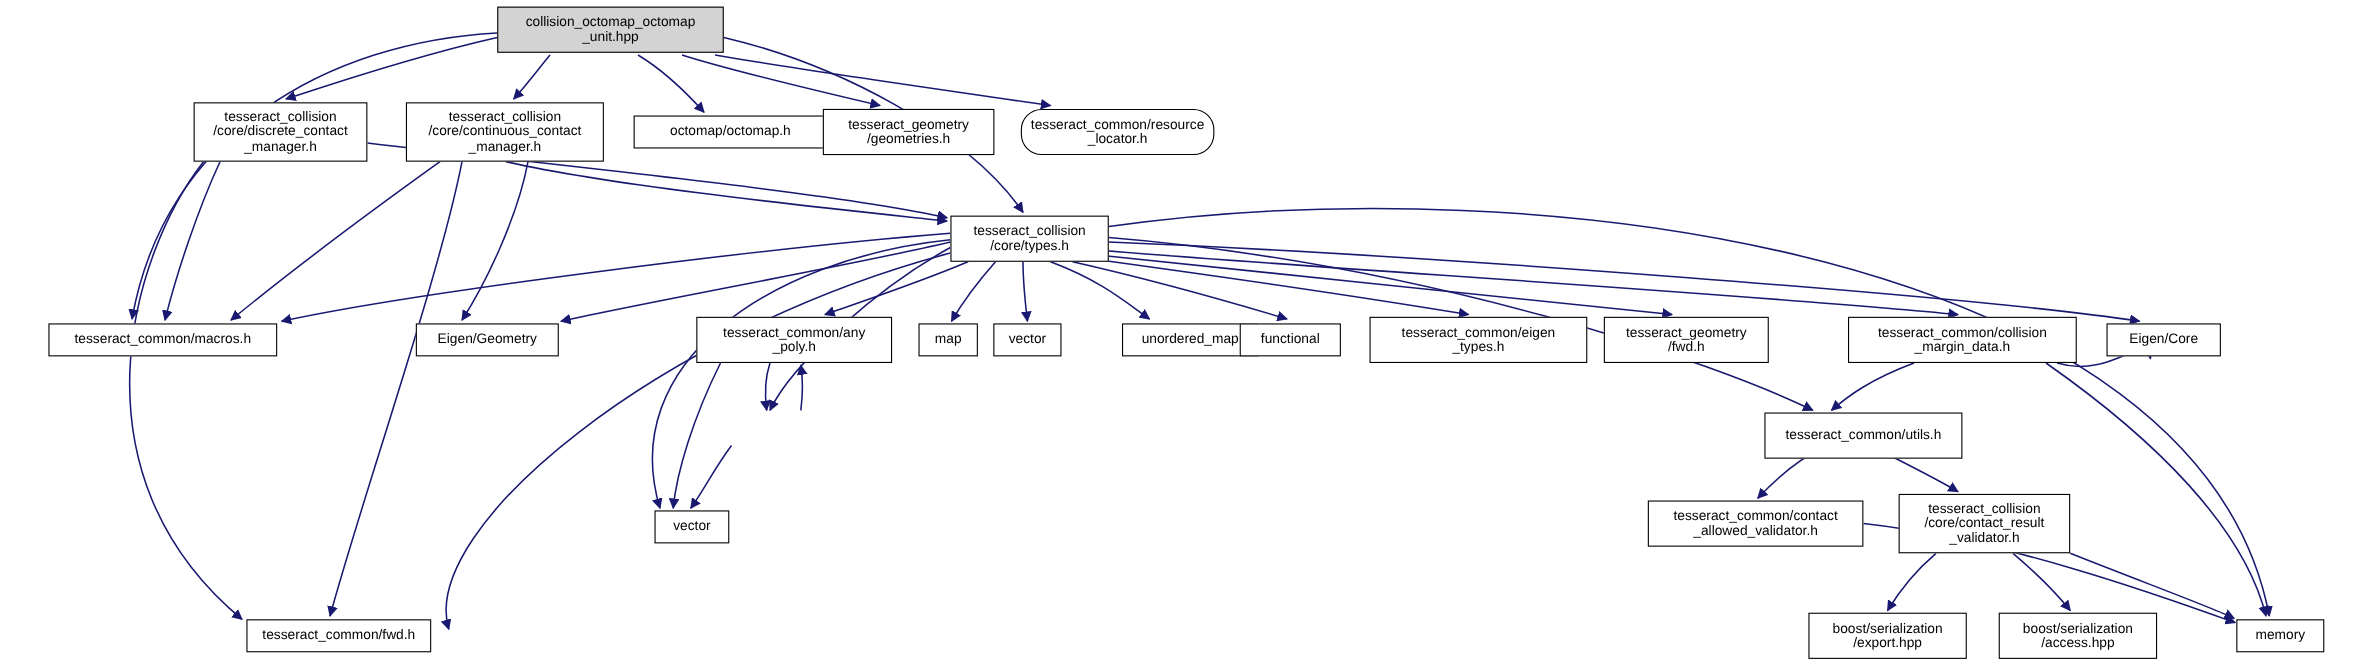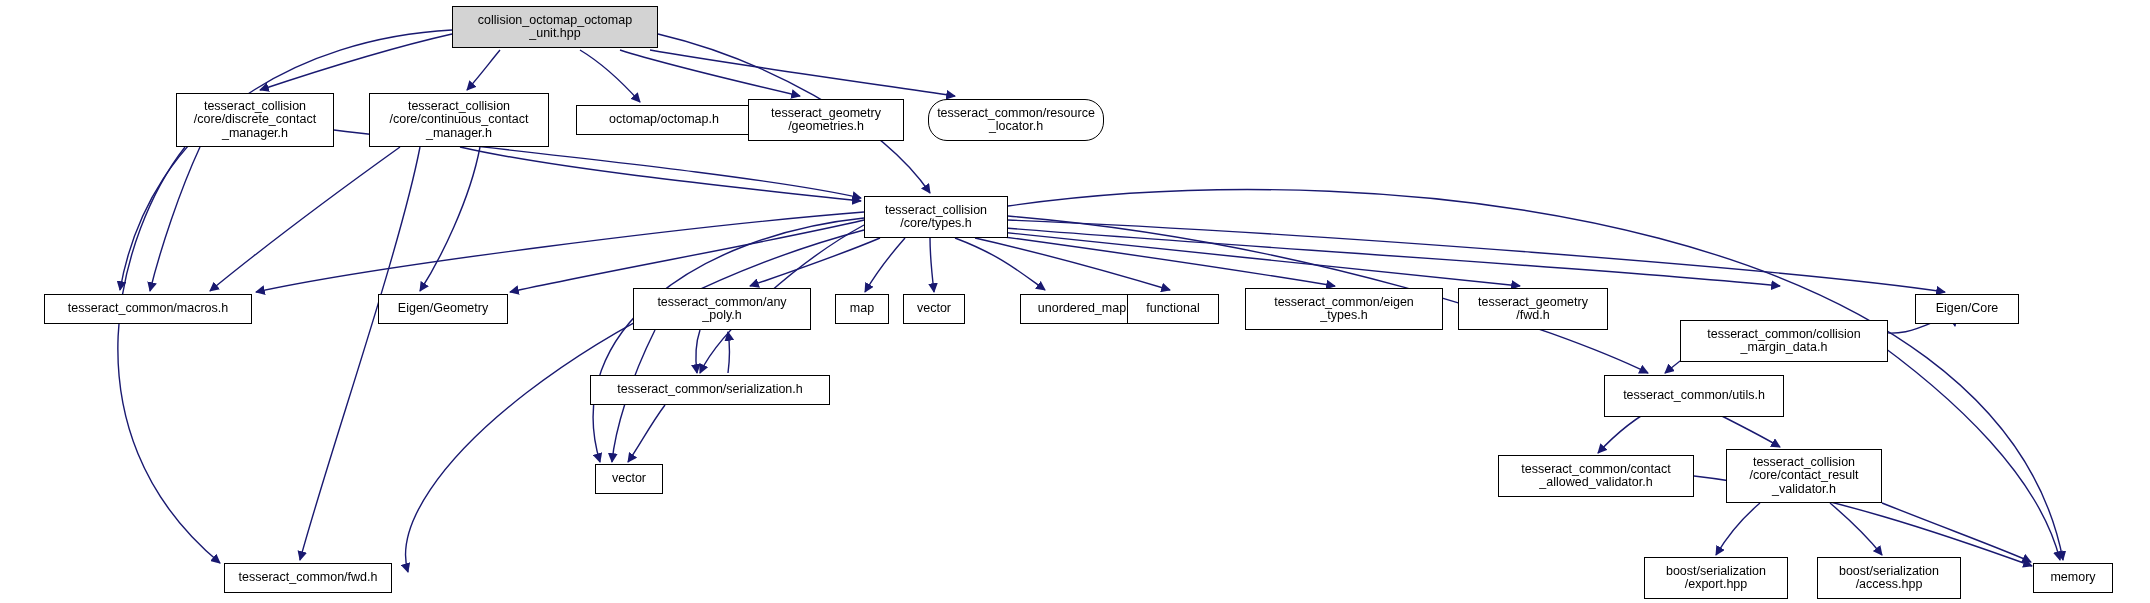--- a/index.html
+++ b/index.html
@@ -129,24 +129,23 @@
   <div class="node" style="left:633px; top:288px; width:178px; height:42px;">tesseract_common/any
 _poly.h</div>
   <div class="node" style="left:835px; top:294px; width:54px; height:30px;">map</div>
   <div class="node" style="left:903px; top:294px; width:62px; height:30px;">vector</div>
   <div class="node" style="left:983px; top:294px; width:124px; height:30px;margin-left:37px;">unordered_map</div>
   <div class="node" style="left:1127px; top:294px; width:92px; height:30px;">functional</div>
   <div class="node" style="left:1245px; top:288px; width:198px; height:42px;">tesseract_common/eigen
 _types.h</div>
   <div class="node" style="left:1458px; top:288px; width:150px; height:42px;">tesseract_geometry
 /fwd.h</div>
-  <div class="node" style="left:1680px; top:288px; width:208px; height:42px;margin-top:32px;">tesseract_common/collision
+  <div class="node" style="left:1680px; top:288px; width:208px; height:42px;">tesseract_common/collision
 _margin_data.h</div>
   <div class="node" style="left:1915px; top:294px; width:104px; height:30px;">Eigen/Core</div>
-  <div class="node" style="left:590px; top:375px; width:240px; height:30px;">tesseract_common/serialization.h</div>
   <div class="node" style="left:1604px; top:375px; width:180px; height:42px;">tesseract_common/utils.h</div>
   <div class="node" style="left:595px; top:464px; width:68px; height:30px;">vector</div>
   <div class="node" style="left:1498px; top:455px; width:196px; height:42px;">tesseract_common/contact
 _allowed_validator.h</div>
   <div class="node" style="left:1726px; top:449px; width:156px; height:54px;">tesseract_collision
 /core/contact_result
 _validator.h</div>
   <div class="node" style="left:224px; top:563px; width:168px; height:30px;">tesseract_common/fwd.h</div>
   <div class="node" style="left:1644px; top:557px; width:144px; height:42px;">boost/serialization
 /export.hpp</div>

